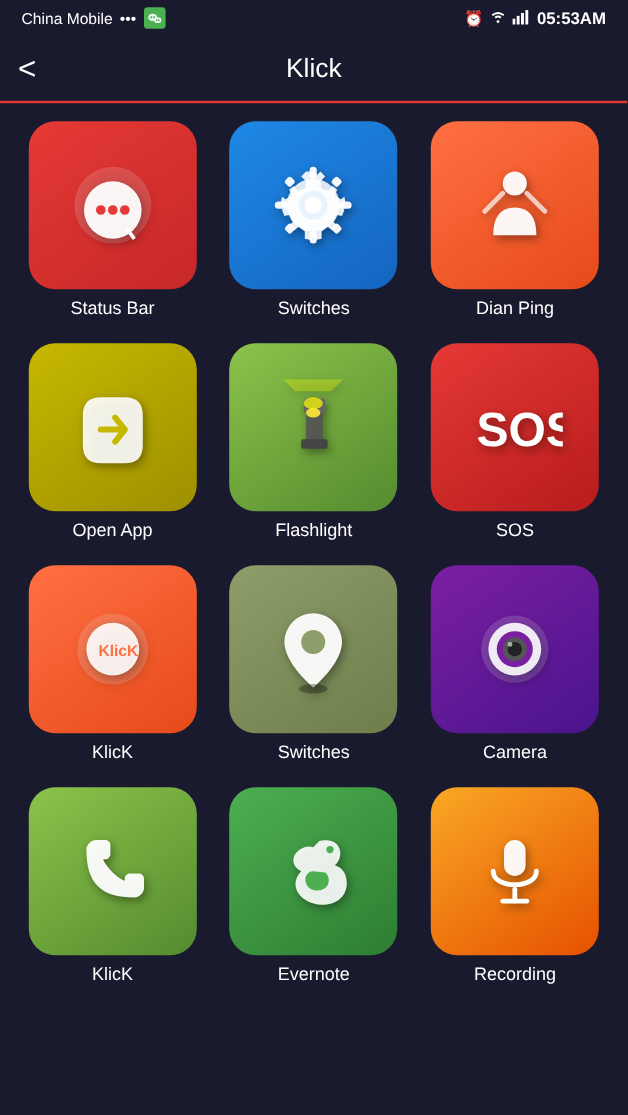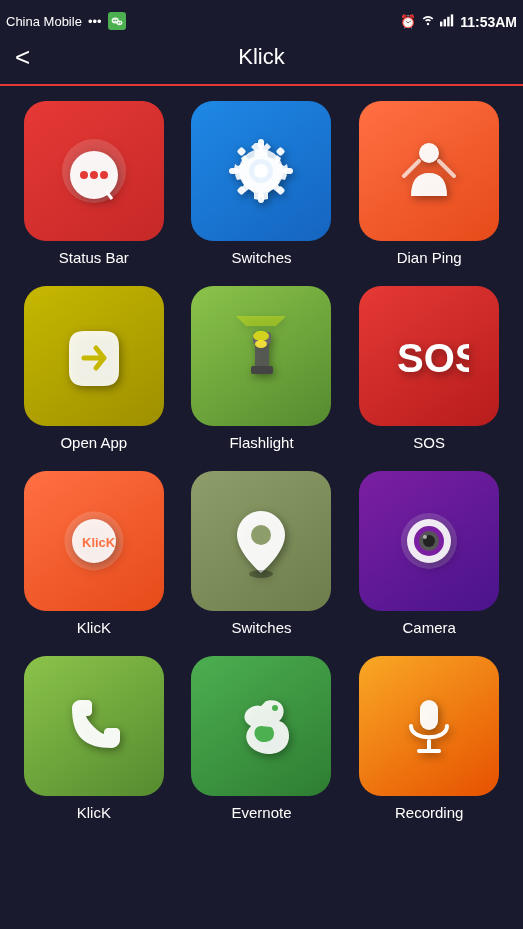--- a/index.html
+++ b/index.html
@@ -11,23 +11,23 @@
       overflow: hidden;
       position: relative;
     }
 
     
     .status-bar {
       width: 100%;
       height: 30px;
       background: #1a1a2e;
       display: flex;
-      align-items: flex-end;
+      align-items: center;
       justify-content: space-between;
-      padding: 0 6px;
+      padding: 0 18px;
       font-size: 13px;
       color: white;
     }
     .status-left { display: flex; align-items: center; gap: 6px; }
     .status-right { display: flex; align-items: center; gap: 4px; font-size: 13px; }
     .wechat-icon {
       width: 18px; height: 18px;
       background: #4CAF50;
       border-radius: 3px;
       display: flex; align-items: center; justify-content: center;
@@ -154,21 +154,21 @@
         </svg>
     </span>
     <span>
       <svg width="16" height="14" viewBox="0 0 20 16">
           <rect x="0" y="10" width="3" height="6" fill="white"></rect>
           <rect x="4.5" y="7" width="3" height="9" fill="white"></rect>
           <rect x="9" y="4" width="3" height="12" fill="white"></rect>
           <rect x="13.5" y="1" width="3" height="15" fill="white"></rect>
         </svg>
     </span>
-    <span style="font-weight:bold;font-size:14px;">11:53AM</span>
+    <span style="font-weight:bold;font-size:14px;">05:53AM</span>
   </div>
 </div>
 
 <div class="header">
   <button class="back-btn">&lt;</button>
   <span class="header-title">Klick</span>
 </div>
 
 <div class="grid-container" id="grid-container">
 <div class="grid-item">

